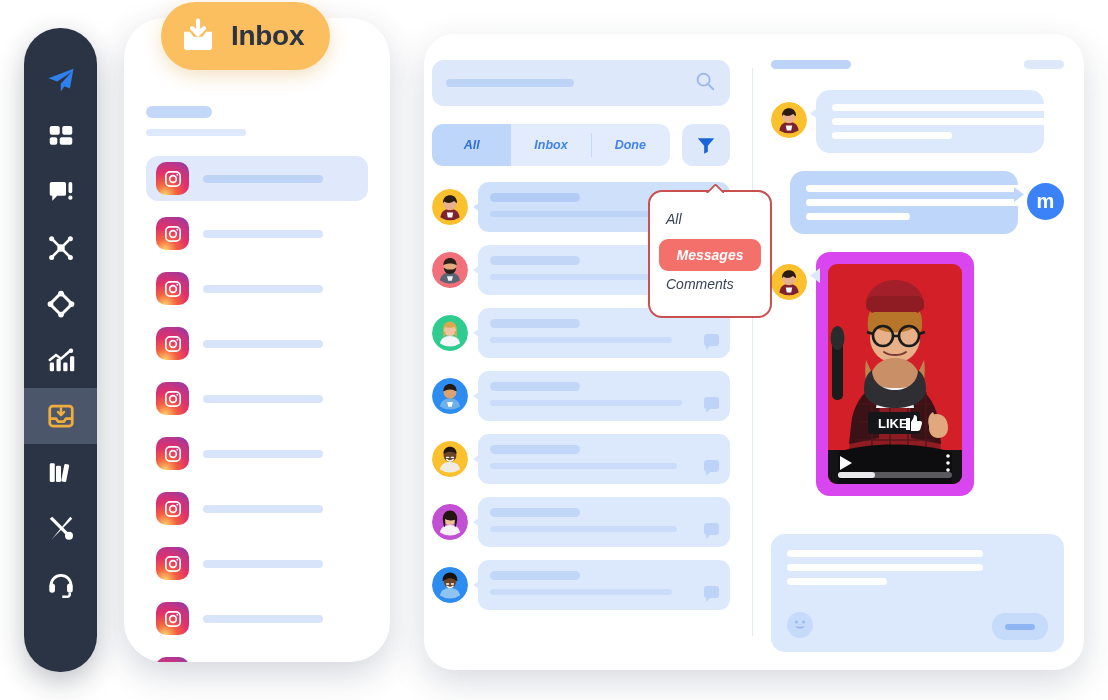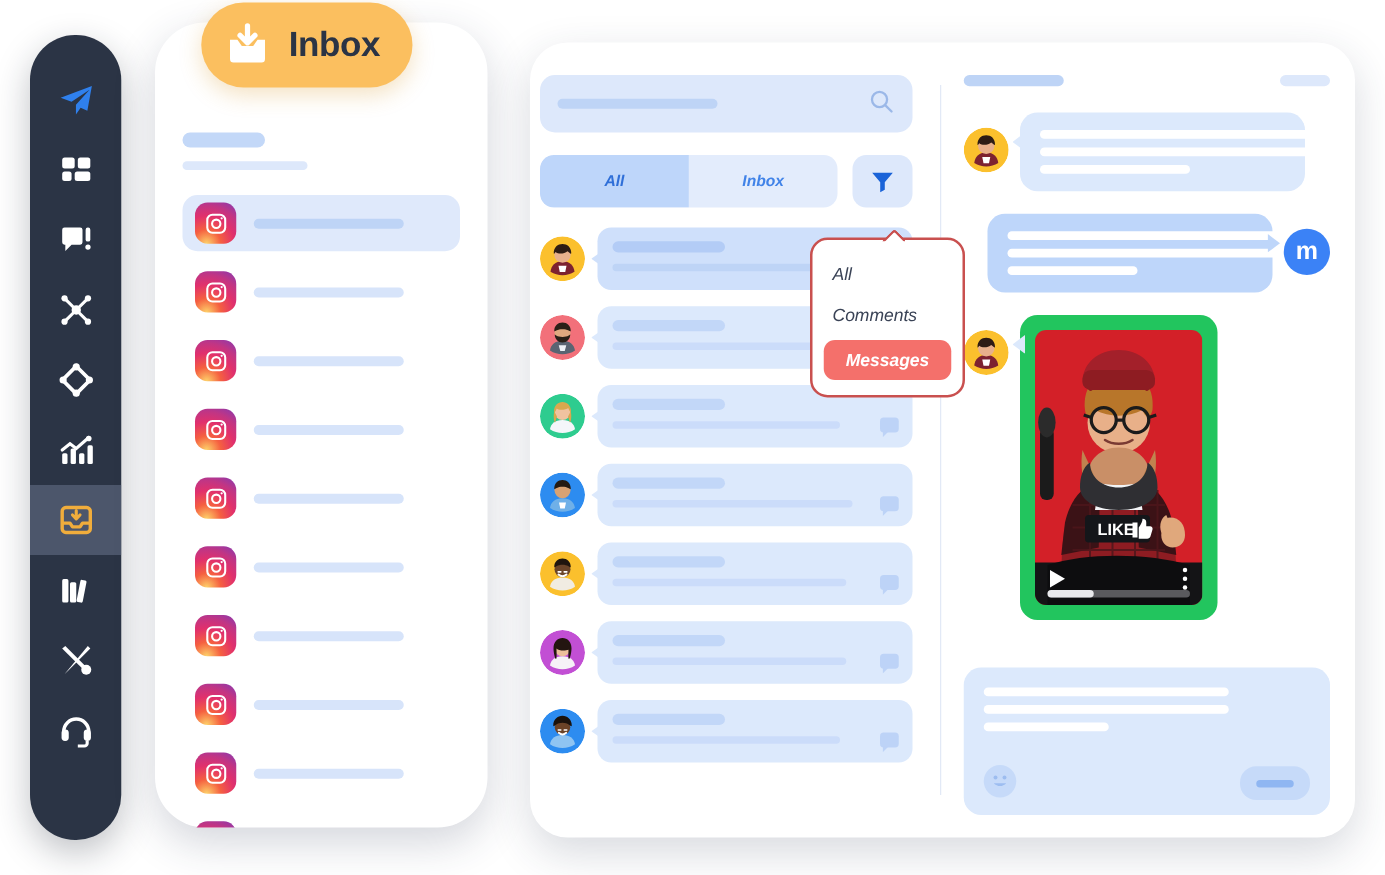--- a/index.html
+++ b/index.html
@@ -190,21 +190,21 @@
     left: auto; right: -6px; background: #bed6fa;
     clip-path: polygon(0 0, 100% 50%, 0 100%);
   }
   .w-line { height: 7px; border-radius: 4px; background: #ffffff; margin-bottom: 7px; }
   .m-badge {
     width: 37px; height: 37px; border-radius: 50%; background: #3b82f6;
     color: #fff; font-size: 20px; font-weight: bold;
     display: flex; align-items: center; justify-content: center;
     flex: none; margin-top: 12px;
   }
-  .video-bubble { background: #22c55e; border-radius: 14px; padding: 12px; position: relative; text-decoration: underline; }
+  .video-bubble { background: #d946ef; border-radius: 14px; padding: 12px; position: relative; text-decoration: underline; }
   .video-bubble::before {
     content: ""; position: absolute; left: -6px; top: 16px;
     width: 10px; height: 15px; background: #dce9fc;
     clip-path: polygon(100% 0, 0 50%, 100% 100%);
   }
   .video { width: 134px; height: 220px; border-radius: 9px; overflow: hidden; position: relative; display:block; }
 
   
   .composer {
     position: absolute; left: 18px; right: 20px; bottom: 18px;
@@ -443,20 +443,21 @@
             <circle cx="10.5" cy="10.5" r="6.6"></circle>
               <path d="M15.4 15.4 21 21" stroke-linecap="round"></path>
           </svg>
         </span>
       </div>
 
       <div class="seg-row">
         <div class="segmented">
           <div class="seg active">All</div>
           <div class="seg">Inbox</div>
+          <div class="seg sep">Done</div>
         </div>
         <div class="filter-btn">
           <svg width="22" height="22" viewBox="0 0 24 24">
             <path d="M3 4.6h18l-7 8.2v6.6l-4 2.2v-8.8z" fill="#1a63d8"></path>
           </svg>
         </div>
       </div>
 
       <div class="msg-list">
 
@@ -576,22 +577,22 @@
             <span class="b-l1" style="display:block"></span>
             <span class="b-l2" style="display:block;width:80%"></span>
             <span class="b-tag"></span>
           </span>
         </div>
       </div>
 
       <div class="dropdown">
         <span class="dd-arrow"></span>
         <div class="dd-item">All</div>
+        <div class="dd-item pill">Messages</div>
         <div class="dd-item">Comments</div>
-        <div class="dd-item pill">Messages</div>
       </div>
     </div>
 
     <div class="divider"></div>
 
     <div class="col-chat">
 
       <div class="chat-top">
         <span class="ct-l"></span>
         <span class="ct-r"></span>

